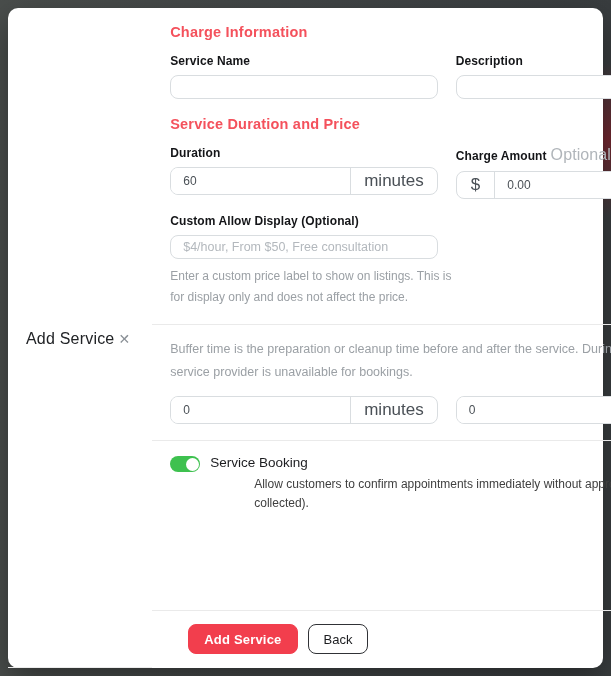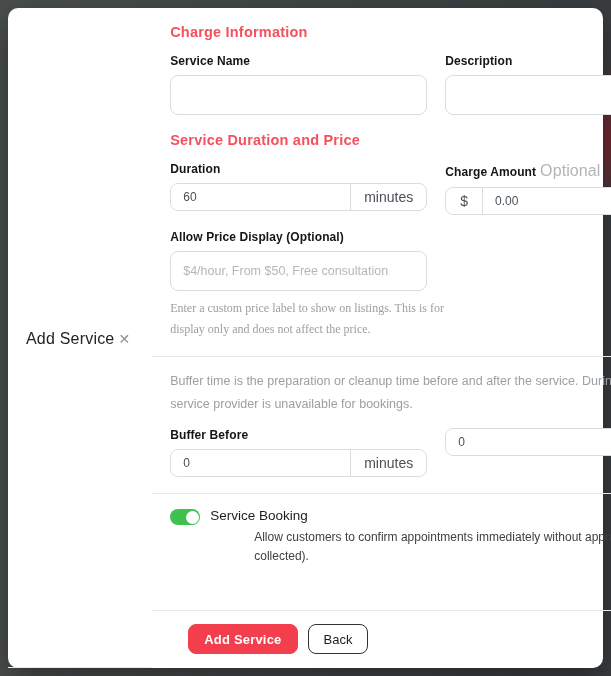--- a/index.html
+++ b/index.html
@@ -30,21 +30,21 @@
 
   
   .modal-body { padding:12px 18px 0; flex:1; display:flex; flex-direction:column; min-height:0; }
   .section-heading { margin:4px 0 0; font-size:14.5px; font-weight:700; color:#f4515c; letter-spacing:.2px; }
   .grid { display:flex; gap:18px; margin-top:14px; }
   .col { flex:1; min-width:0; }
   .field-label { display:block; font-size:12px; font-weight:700; color:#141518; margin-bottom:7px; letter-spacing:.1px; }
   .optional-tag { font-weight:400; color:#b0b5ba; font-size:16px; margin-left:4px; }
 
   .text-input {
-    width:100%; box-sizing:border-box; height:40px;
+    width:100%; box-sizing:border-box; height:24px;
     border:1px solid #d9dde0; border-radius:8px; padding:0 12px;
     font-family:"Liberation Sans",sans-serif; font-size:12.5px; color:#4a5056; outline:none; background:#fff;
   }
   .text-input::placeholder { color:#b3b8bd; }
 
   .color-input {
     height:28px; box-sizing:border-box; border:1px solid #d9dde0; border-radius:8px;
     padding:3px 5px; cursor:pointer; background:#fff;
   }
   .color-swatch { width:100%; height:100%; box-sizing:border-box; background:#52bd8c; border:1px solid #6d6f6e; }
@@ -57,26 +57,26 @@
   .chev { flex:none; }
 
   .input-group {
     display:flex; align-items:stretch; height:28px; box-sizing:border-box;
     border:1px solid #d9dde0; border-radius:8px; overflow:hidden; background:#fff;
   }
   .input-group input {
     border:none; flex:1; min-width:0; padding:0 12px; outline:none;
     font-family:"Liberation Sans",sans-serif; font-size:12px; color:#4a5056;
   }
-  .addon { display:flex; align-items:center; font-size:14px; color:#4a5056; padding:0 13px; flex:none; }
+  .addon { display:flex; align-items:center; font-size:17px; color:#4a5056; padding:0 13px; flex:none; }
   .addon.suffix { border-left:1px solid #d9dde0; }
   .addon.prefix { border-right:1px solid #d9dde0; padding:0 14px; }
 
   .half { width:calc(50% - 9px); }
-  .help-text { margin-top:7px; width:290px; font-size:12px; color:#9ba0a5; line-height:1.75;font-family:Liberation Serif, serif; }
+  .help-text { margin-top:7px; width:290px; font-size:12px; color:#9ba0a5; line-height:1.75; }
 
   .divider { border:none; border-top:1px solid #eaeaea; margin:16px -18px 0; }
   .buffer-note { margin:13px 0 0; font-size:12.5px; color:#9ba0a5; line-height:1.8; }
 
   .toggle-row { display:flex; align-items:flex-start; gap:10px; margin-top:14px; }
   .toggle { position:relative; width:30px; height:16px; border-radius:9px; background:#3ec14f; flex:none; margin-top:1px; cursor:pointer; }
   .toggle-knob { position:absolute; top:1.5px; right:1.5px; width:13px; height:13px; border-radius:50%; background:#fff; }
   .ib-label { font-size:13.5px; font-weight:500; color:#1c1d20; }
   .ib-desc { margin-top:5px; font-size:12px; color:#404040; line-height:1.6;margin-left:44px; }
 
@@ -126,32 +126,31 @@
         <div class="col">
           <label class="field-label"><span>Charge Amount</span><span class="optional-tag">Optional</span></label>
           <div class="input-group">
             <span class="addon prefix">$</span>
             <input type="text" value="0.00" style="">
           </div>
         </div>
       </div>
 
       <div style="margin-top:15px;" class="half">
-        <label class="field-label">Allow Price Display (Optional)</label>
+        <label class="field-label">Custom Allow Display (Optional)</label>
         <input class="text-input" type="text" placeholder="$4/hour, From $50, Free consultation" style="">
       </div>
       <p class="help-text" style="margin-bottom:0;">Enter a custom price label to show on listings. This is for display only and does not affect the price.</p>
 
       <hr class="divider">
 
       <p class="buffer-note">Buffer time is the preparation or cleanup time before and after the service. During this time, the service provider is unavailable for bookings.</p>
 
       <div class="grid" style="margin-top:13px;">
         <div class="col">
-          <label class="field-label">Buffer Before</label>
           <div class="input-group">
             <input type="text" value="0" style="">
             <span class="addon suffix">minutes</span>
           </div>
         </div>
         <div class="col">
           <div class="input-group">
             <input type="text" value="0" style="">
             <span class="addon suffix">minutes</span>
           </div>

